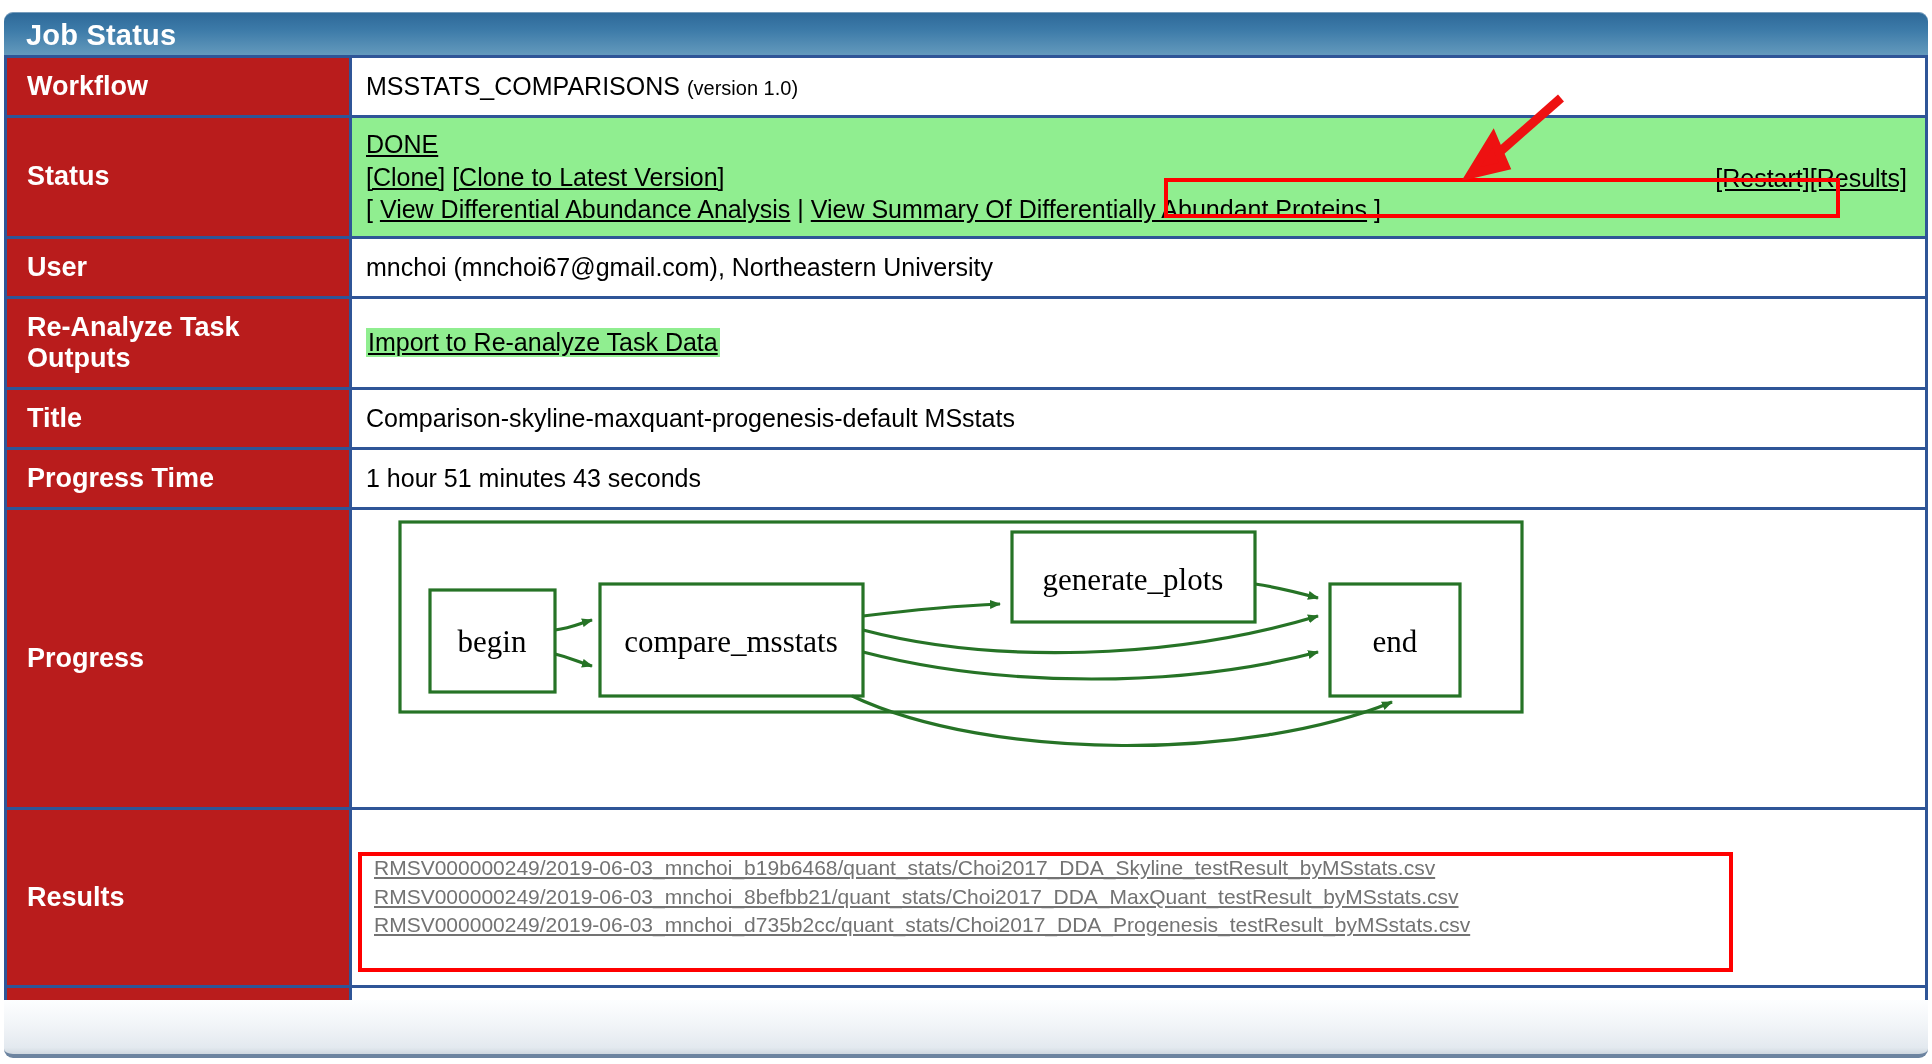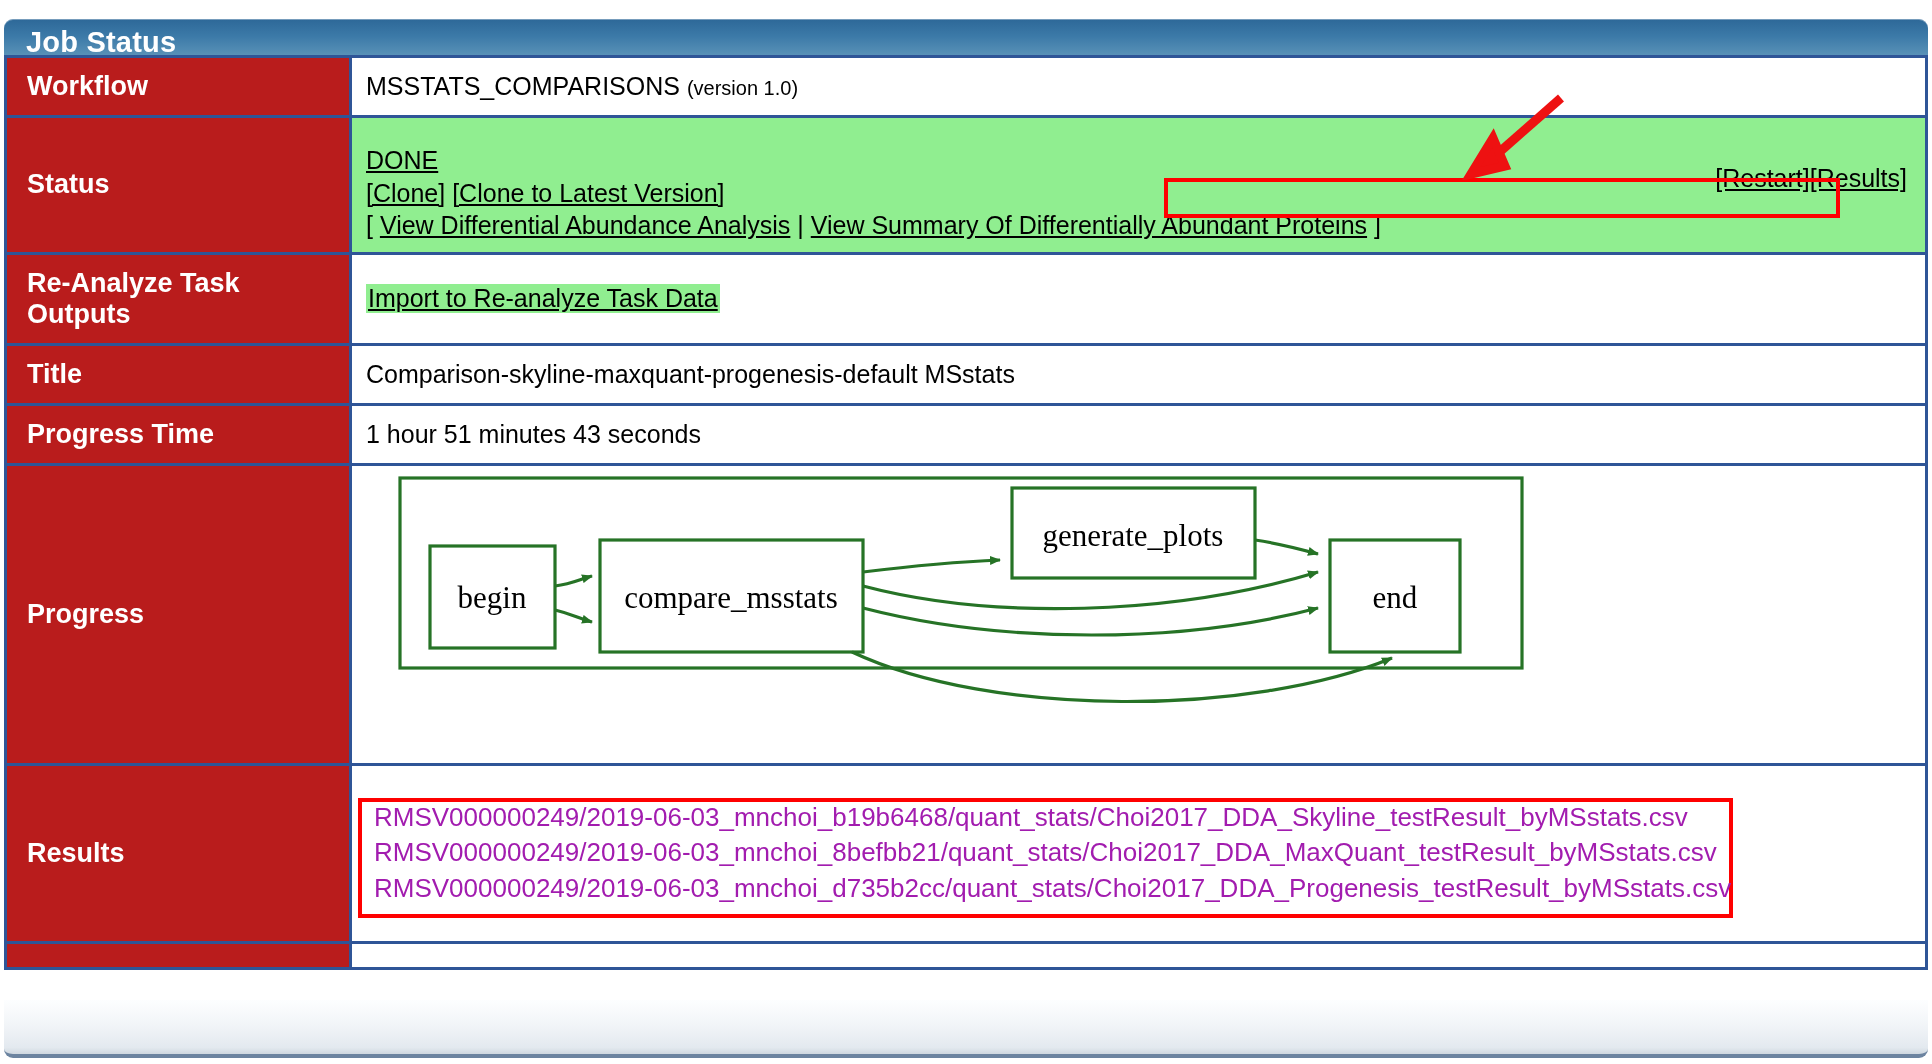--- a/index.html
+++ b/index.html
@@ -15,21 +15,21 @@
   #page {
     position: relative;
     width: 1932px;
     height: 1064px;
     background: #ffffff;
   }
 
   
   .titlebar {
     position: absolute;
-    left: 4px; top: 19px;
+    left: 4px; top: 12px;
     width: 1924px; height: 50px;
     border-radius: 9px 9px 0 0;
     background: linear-gradient(to bottom, #2d6898 0%, #3c7aa8 35%, #5b93b8 75%, #6fa2c3 100%);
     box-shadow: inset 0 1px 0 rgba(255,255,255,0.35);
     padding-left: 26px;
   }
   .titlebar-text {
     position: absolute;
     left: 22px; top: 7px;
     font-size: 29px;
@@ -70,21 +70,21 @@
     font-family: "Liberation Sans", sans-serif;
   }
   td.val.green { background: #90ee90; }
 
   .ver { font-size: 20px; }
 
   
   .statuscell { position: relative; padding: 0 !important; height: 104px; }
   .status-inner {
     position: relative;
-    padding: 26px 0 10px 14px;
+    padding: 10px 0 10px 14px;
     line-height: 1.30;
     font-size: 25px;
   }
   .lnk {
     color: #000000;
     text-decoration: underline;
     cursor: pointer;
     font-family: "Liberation Sans", sans-serif;
   }
   .plain { color: #000000; text-decoration: none; }
@@ -128,27 +128,28 @@
   .resultscell { height: 178px; padding: 0 !important; vertical-align: middle; }
   .results-inner { position: relative; padding: 18px 0 18px 14px; }
   .redbox-results {
     position: absolute;
     left: 6px; top: 16px;
     width: 1375px; height: 120px;
     border: 4px solid #ff0000;
     pointer-events: none;
   }
   .resline {
-    font-size: 26px;
+    font-size: 21px;
     line-height: 1.36;
-    color: #a21caf;
+    color: #737373;
     white-space: nowrap;
     position: relative;
     padding-left: 8px;
     font-family: "Liberation Sans", sans-serif;
+    text-decoration: underline;
   }
 
   
   .stubrow td.lbl { height: 26px; padding: 0; }
   .stubrow td.val { height: 26px; padding: 0; }
 
   
   .footerbar {
     position: absolute;
     left: 4px; top: 1000px;
@@ -199,20 +200,24 @@
 
           <div class="rd-right">
             <span class="lnk">[Restart]</span><span class="lnk">[Results]</span>
           </div>
 
           <div class="redbox-link"></div>
         </div>
       </td>
     </tr>
 
+    <tr>
+      <td class="lbl">User</td>
+      <td class="val">mnchoi (mnchoi67@gmail.com), Northeastern University</td>
+    </tr>
 
     <tr>
       <td class="lbl">Re-Analyze Task Outputs</td>
       <td class="val">
         <span class="greenhl lnk">Import to Re-analyze Task Data</span>
       </td>
     </tr>
 
     <tr>
       <td class="lbl">Title</td>

